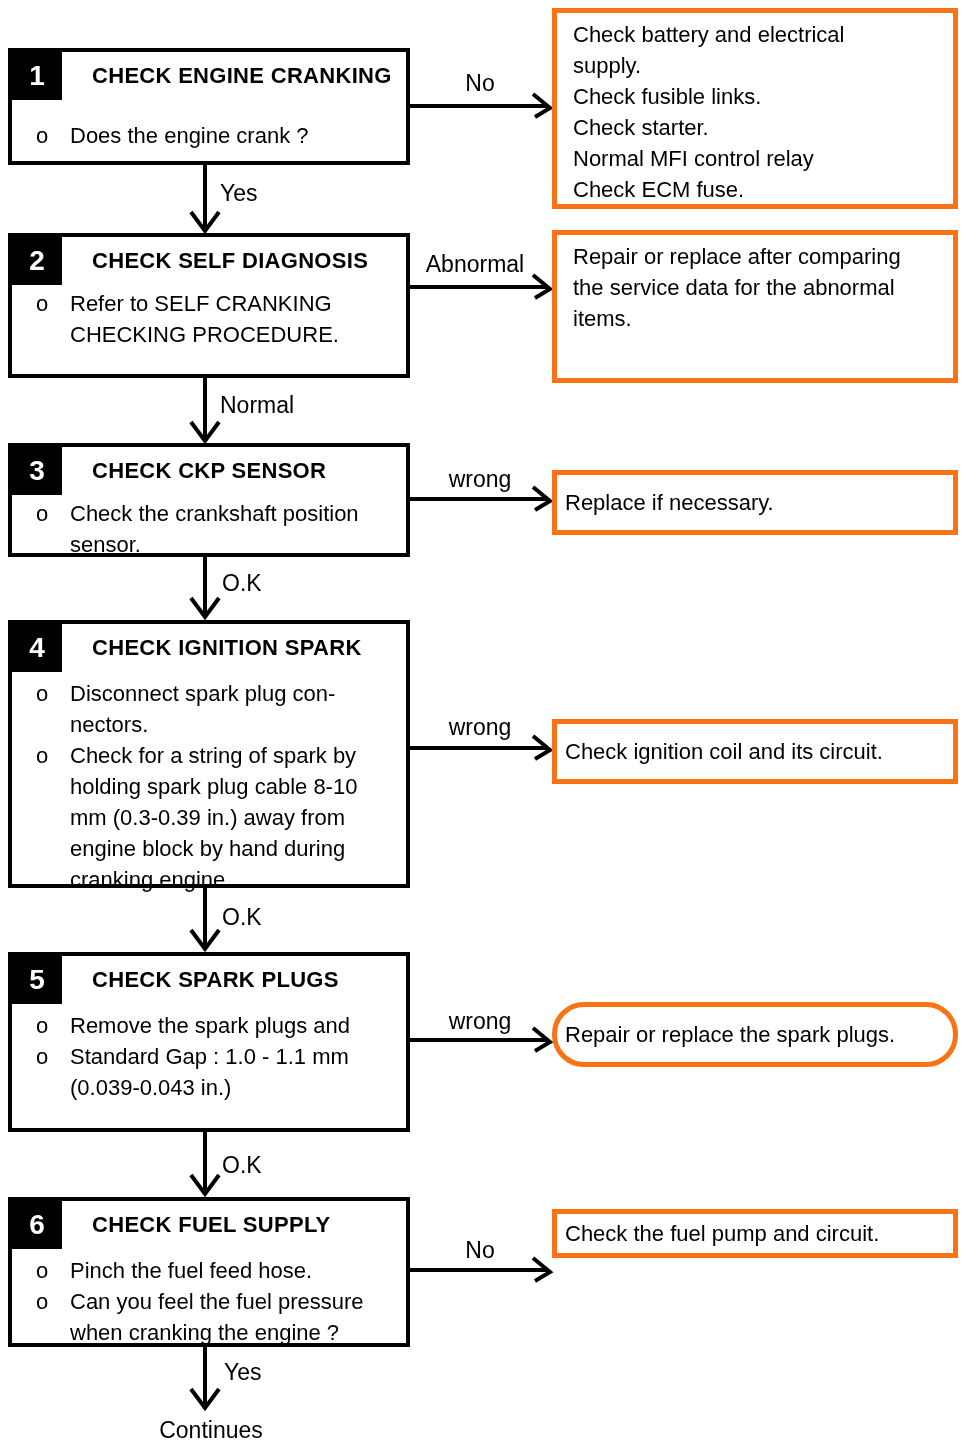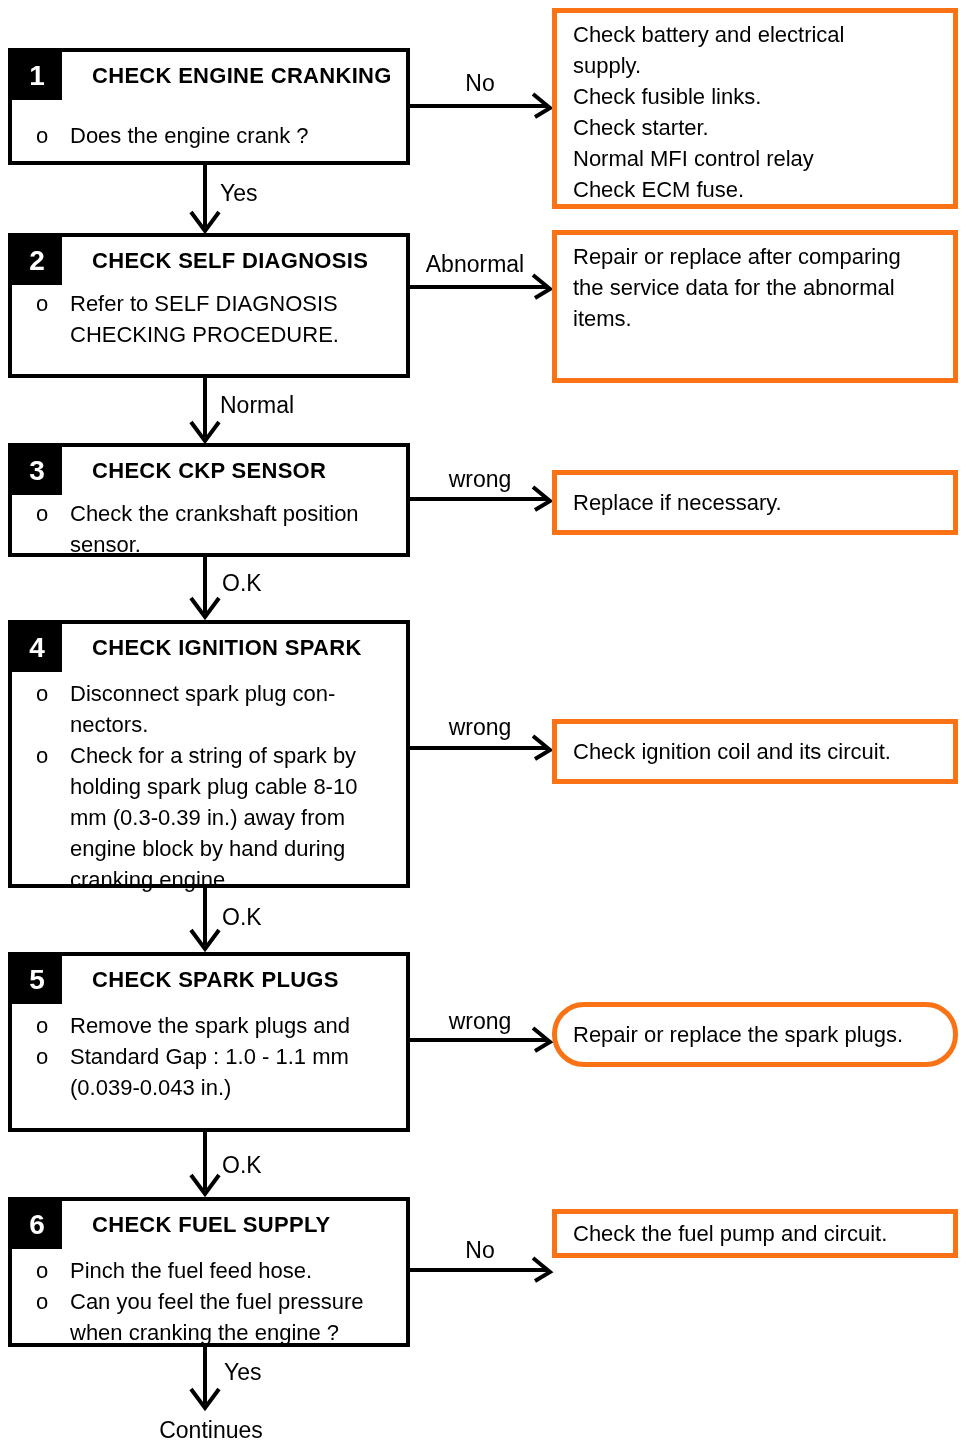--- a/index.html
+++ b/index.html
@@ -69,20 +69,21 @@
     background: #fff;
     box-sizing: border-box;
     font-size: 22px;
     line-height: 31px;
     padding: 6px 8px 0 16px;
   }
   .result-box.single {
     display: flex;
     align-items: center;
     padding-top: 0;
+    padding-left: 8px;
   }
   .rl { white-space: nowrap; }
   .edge-label {
     position: absolute;
     font-size: 23px;
     text-align: center;
     white-space: nowrap;
   }
   .footer-label {
     position: absolute;
@@ -165,21 +166,21 @@
 
   <div class="step-box" style="top:233px;height:145px;">
     <div class="title-row">
       <div class="badge">2</div>
       <div class="title">CHECK SELF DIAGNOSIS</div>
     </div>
     <div class="bullets">
       <div class="bullet">
         <span class="marker">o</span>
         <span class="btext">
-          <div class="bl">Refer to SELF DIAGNOSIS</div>
+          <div class="bl">Refer to SELF CRANKING</div>
           <div class="bl">CHECKING PROCEDURE.</div>
         </span>
       </div>
     </div>
   </div>
 
   <div class="step-box" style="top:443px;height:114px;">
     <div class="title-row">
       <div class="badge">3</div>
       <div class="title">CHECK CKP SENSOR</div>

